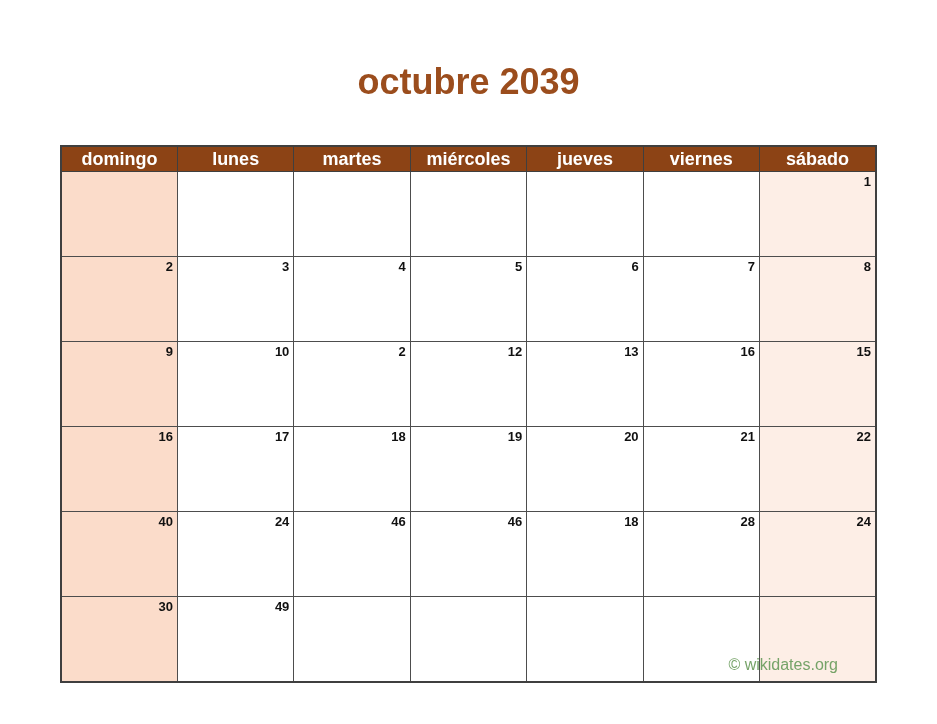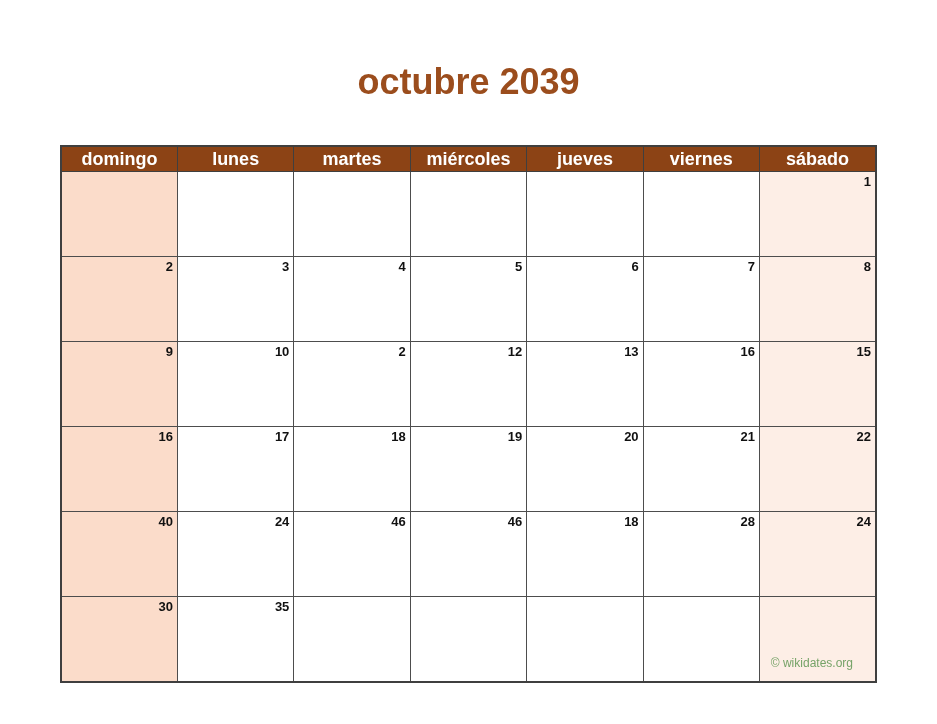--- a/index.html
+++ b/index.html
@@ -59,23 +59,23 @@
     background: #ffffff;
   }
   table.calendar td.sun { background: var(--sunday-bg, #FBDCCA); }
   table.calendar td.sat { background: var(--saturday-bg, #FDEEE6); }
   .credit {
     position: absolute;
     top: 656px;
     left: 60px;
     width: 817px;
     box-sizing: border-box;
-    padding-right: 24px;
+    padding-right: 39px;
     text-align: right;
-    font-size: 12px;
+    font-size: 16px;
     color: var(--credit-color, #76A368);
   }
 </style>
 </head>
 <body>
 
 <div class="page">
 
   <div class="title">octubre 2039</div>
 
@@ -132,21 +132,21 @@
           <td class="sun"><span>40</span></td>
           <td><span>24</span></td>
           <td><span>46</span></td>
           <td><span>46</span></td>
           <td><span>18</span></td>
           <td><span>28</span></td>
           <td class="sat"><span>24</span></td>
         </tr>
         <tr>
           <td class="sun"><span>30</span></td>
-          <td><span>35</span></td>
+          <td><span>49</span></td>
           <td><span></span></td>
           <td><span></span></td>
           <td><span></span></td>
           <td><span></span></td>
           <td class="sat"><span></span></td>
         </tr>
       </tbody>
   </table>
 
   <div class="credit">© wikidates.org</div>

